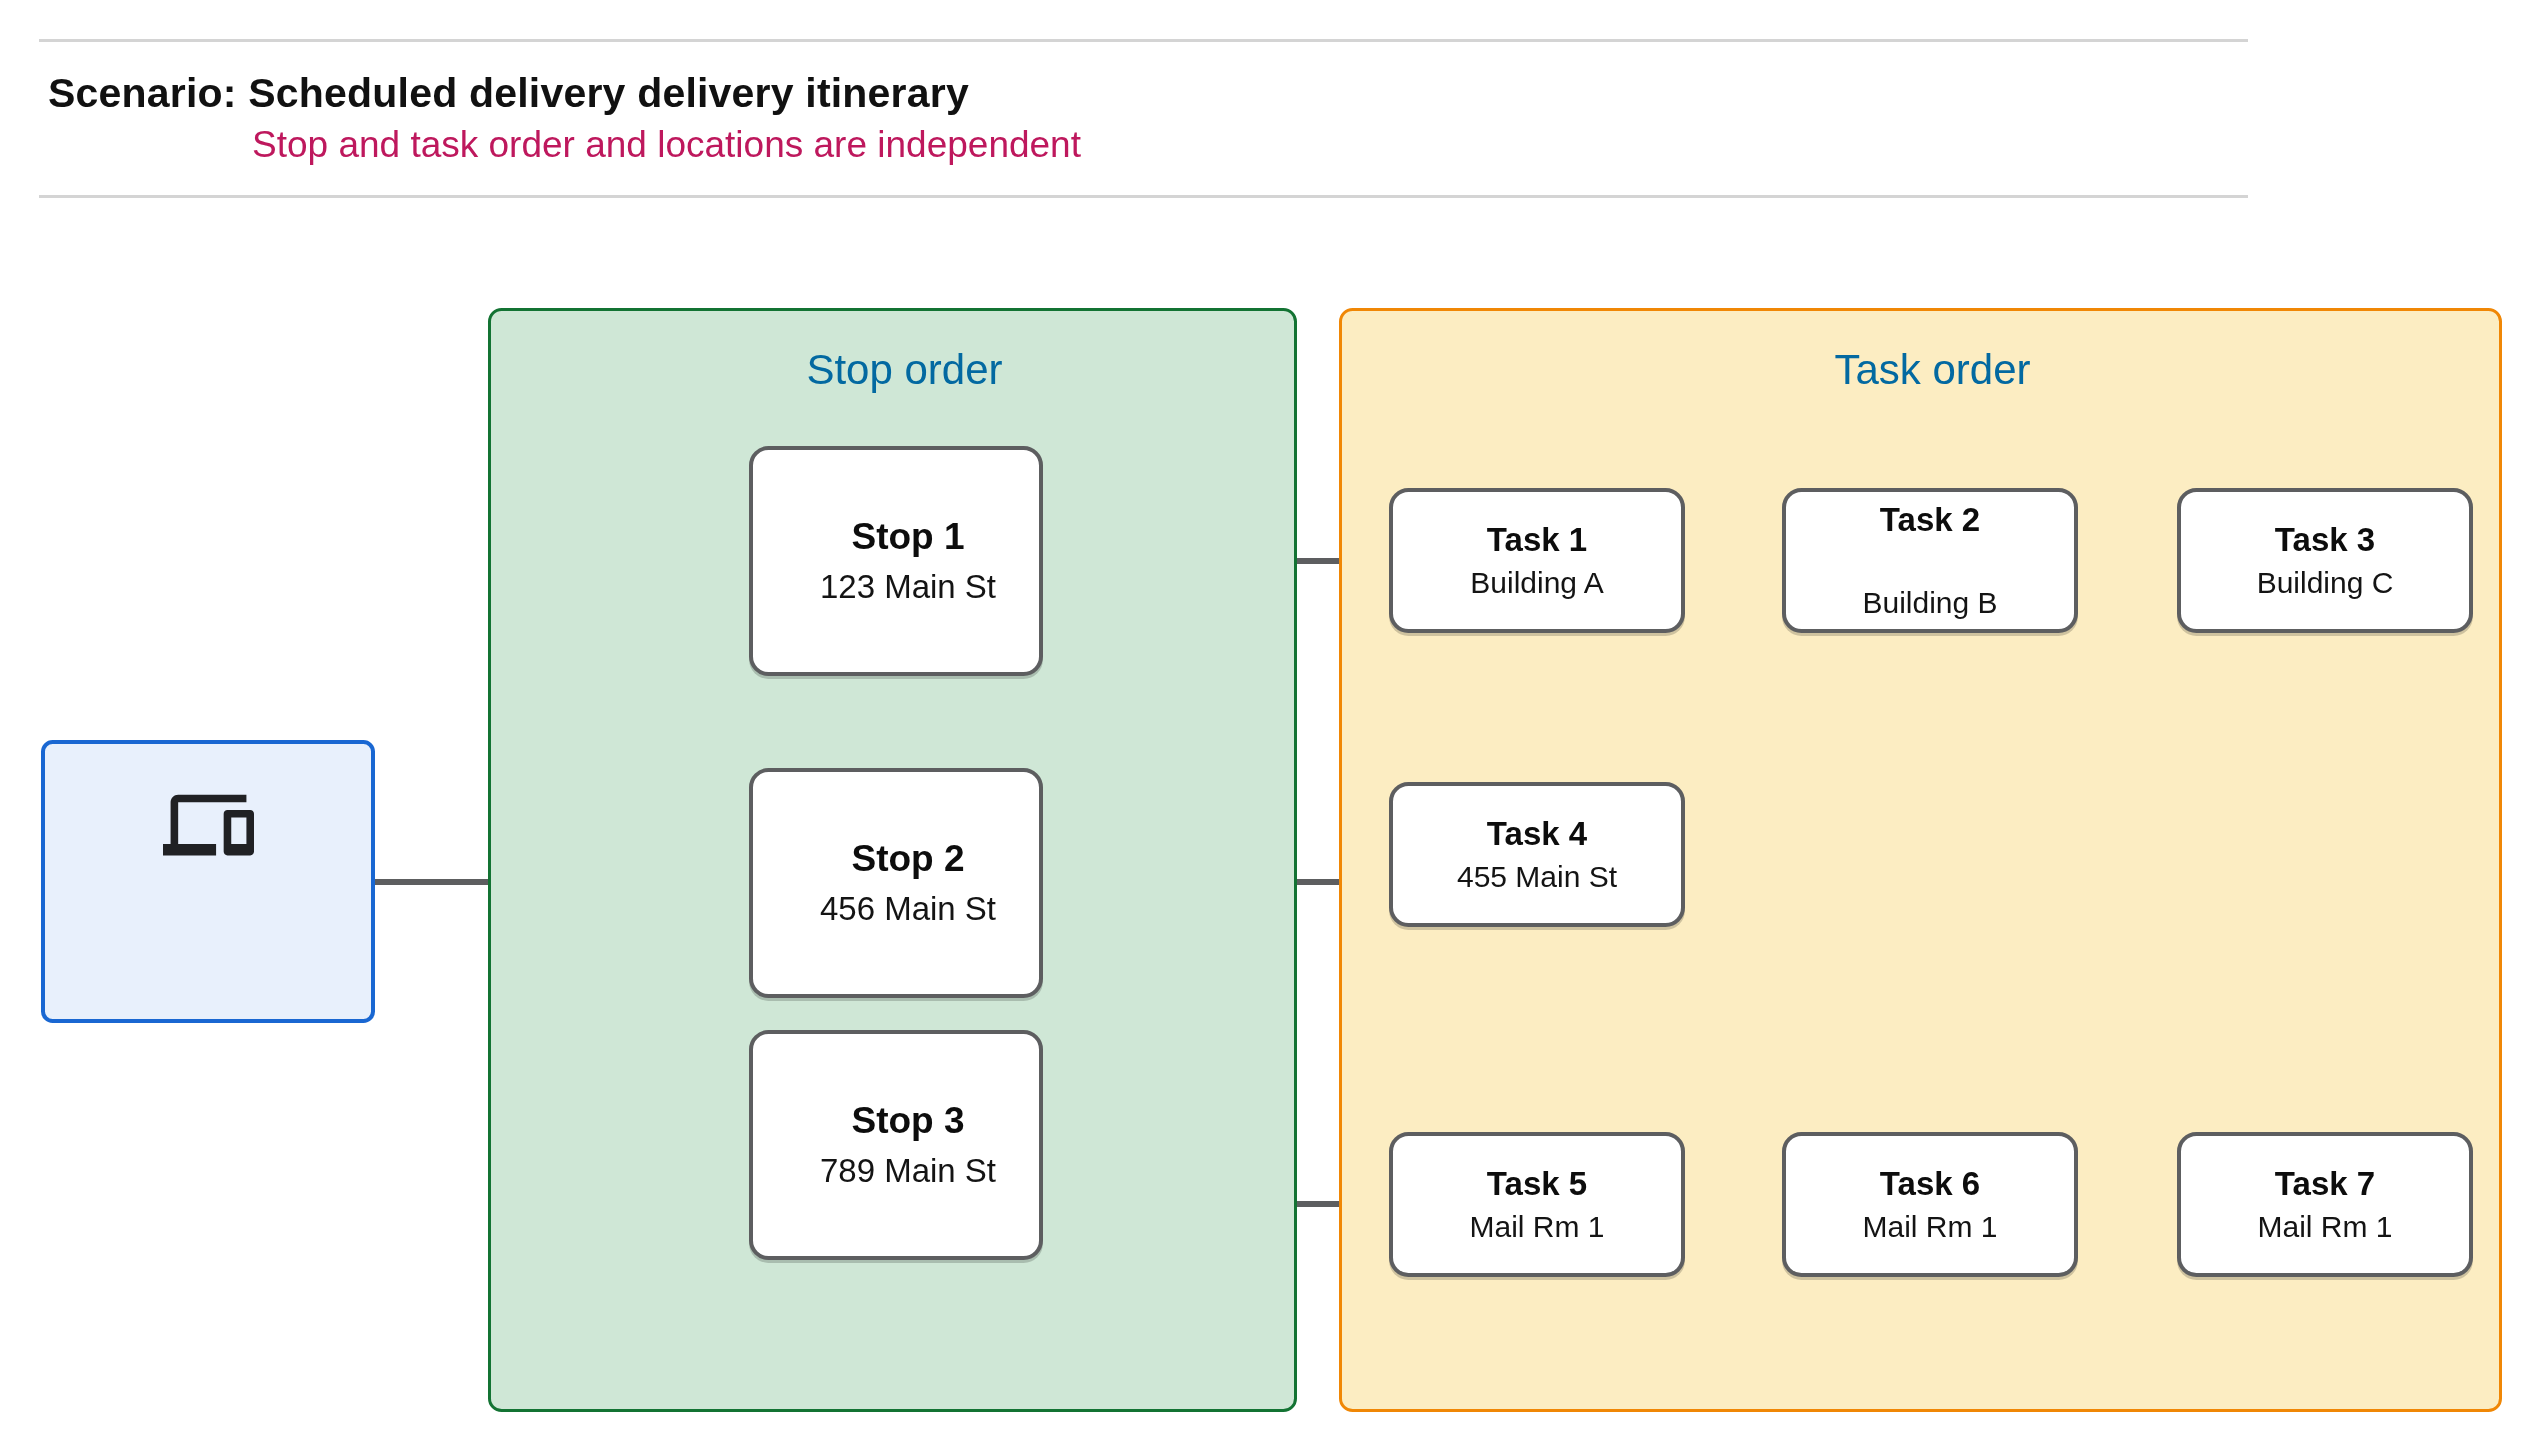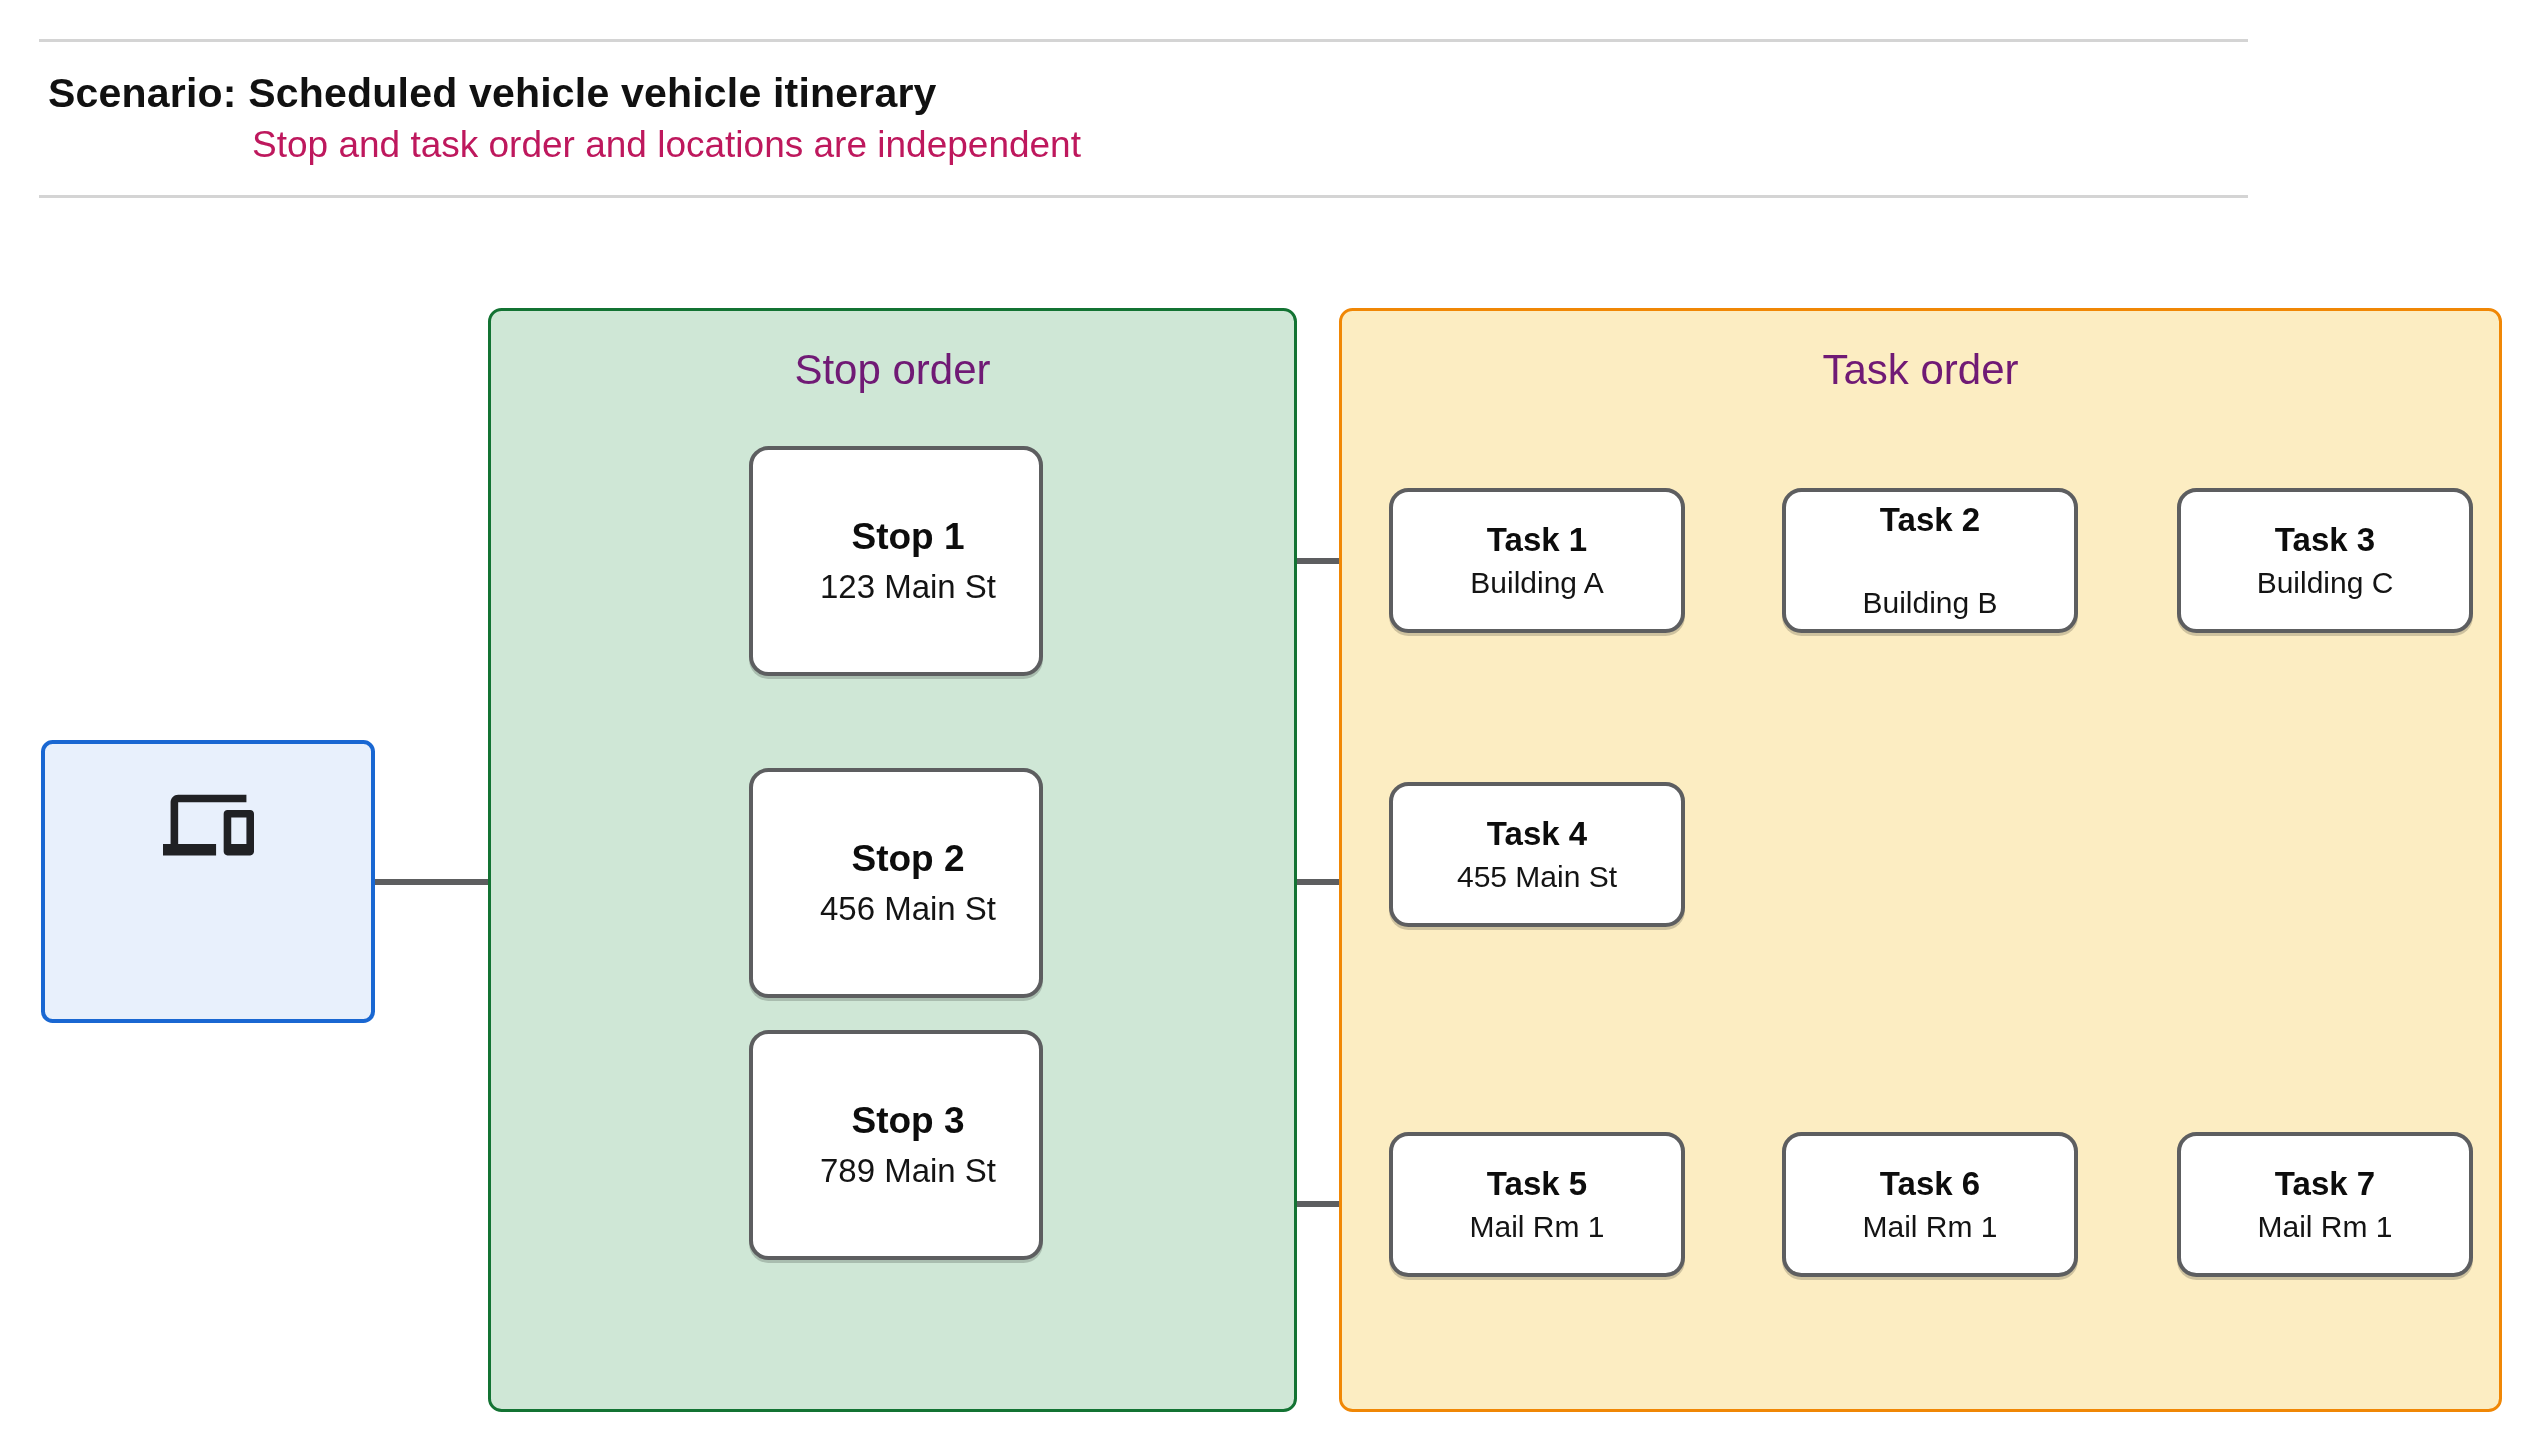--- a/index.html
+++ b/index.html
@@ -27,22 +27,22 @@
   .group{position:absolute;top:308px;height:1104px;border-radius:13.6px;box-sizing:border-box;}
   .group.stops{
     left:488px;width:809px;
     background:#cfe7d6;border:3.9px solid #137333;
   }
   .group.tasks{
     left:1339px;width:1163px;
     background:#fcedc2;border:3.9px solid #f08705;
   }
   .group-title{
-    position:absolute;top:35px;left:0;width:100%;
-    text-align:center;font-size:42px;font-weight:500;color:#701a75;
+    position:absolute;top:35px;left:12px;width:100%;
+    text-align:center;font-size:42px;font-weight:500;color:#0369a1;
   }
   
   .conn{position:absolute;background:#5d5e60;}
   
   .node{
     position:absolute;box-sizing:border-box;
     background:#ffffff;border:4.8px solid #5d5e60;border-radius:19.4px;
     display:flex;flex-direction:column;align-items:center;justify-content:center;
     text-align:center;box-shadow:0 2.9px 0 rgba(0,0,0,0.18);
   }
@@ -70,21 +70,21 @@
     margin-top:60px;font-size:35px;font-weight:700;color:#16181b;line-height:1.25;
     max-width:291px;
   }
 </style>
 </head>
 <body>
 
 <div class="canvas">
 
   <div class="rule top"></div>
-  <div class="hdr-title"><span>Scenario:</span>&nbsp;<span>Scheduled vehicle vehicle itinerary</span></div>
+  <div class="hdr-title"><span>Scenario:</span>&nbsp;<span>Scheduled delivery delivery itinerary</span></div>
   <div class="hdr-sub">Stop and task order and locations are independent</div>
   <div class="rule bottom"></div>
 
   <div class="conn" style="left:374px;top:879px;width:374px;height:5.8px"></div>
   <div class="conn" style="left:543px;top:558px;width:5.8px;height:650px"></div>
   <div class="conn" style="left:543px;top:558px;width:206px;height:5.8px"></div>
   <div class="conn" style="left:543px;top:1201px;width:206px;height:5.8px"></div>
   <div class="conn" style="left:1038px;top:558px;width:350px;height:5.8px"></div>
   <div class="conn" style="left:1038px;top:879px;width:350px;height:5.8px"></div>
   <div class="conn" style="left:1038px;top:1201px;width:350px;height:5.8px"></div>

